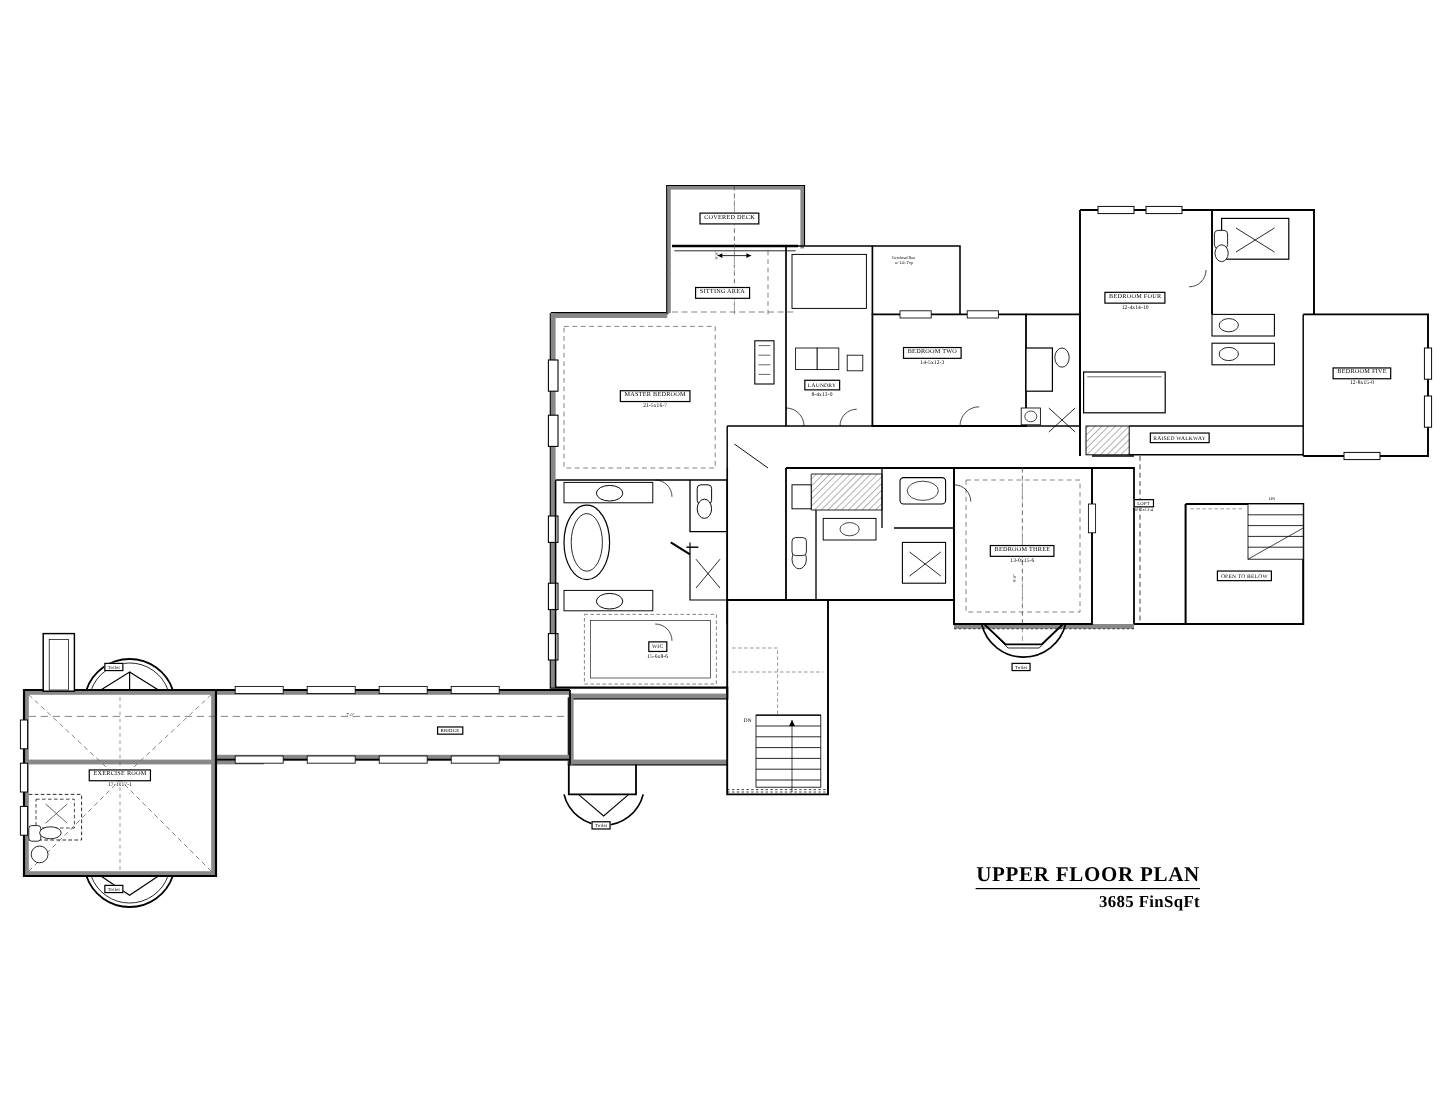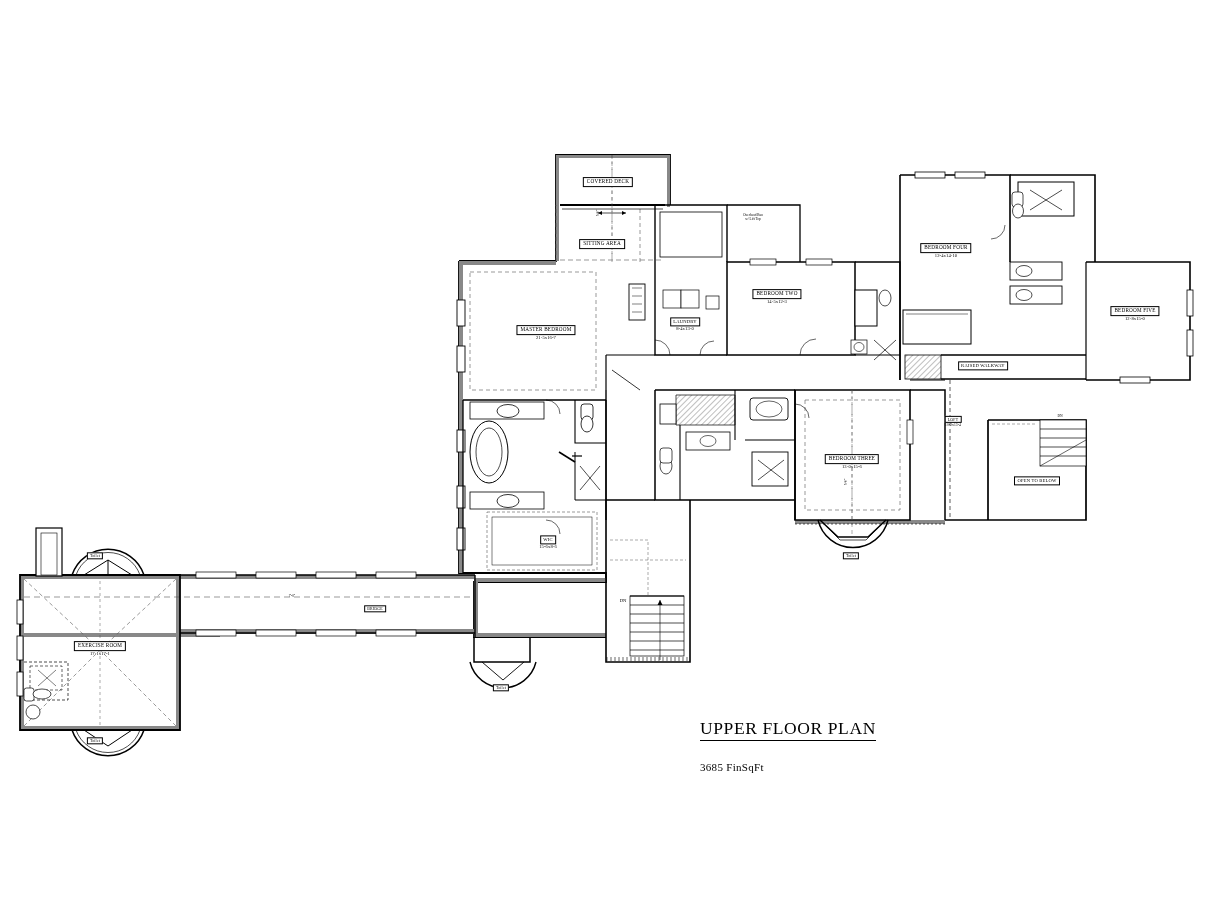--- a/index.html
+++ b/index.html
@@ -72,35 +72,36 @@
   }
   .lbl.rot90 {
     transform-origin: 0 0;
   }
   
   #title-block {
     position: absolute;
     left: 700px;
     top: 718px;
     width: 300px;
-    text-align: left;
+    text-align: right;
+    font-weight: bold;
   }
   #title-main {
     font-family: "Liberation Serif", serif;
     font-size: 17.5px;
     letter-spacing: 0.6px;
     border-bottom: 1.4px solid #000;
     display: inline-block;
     padding-bottom: 1px;
     white-space: nowrap;
   }
   #title-sub {
     font-family: "Liberation Serif", serif;
-    font-size: 11px;
-    margin-top: 20px;
+    font-size: 14px;
+    margin-top: 4px;
     letter-spacing: 0.3px;
     white-space: nowrap;
   }
 </style>
 </head>
 <body>
 
 <div id="plan-root">
 
   <svg id="plan-svg" viewBox="0 0 1212 915">

